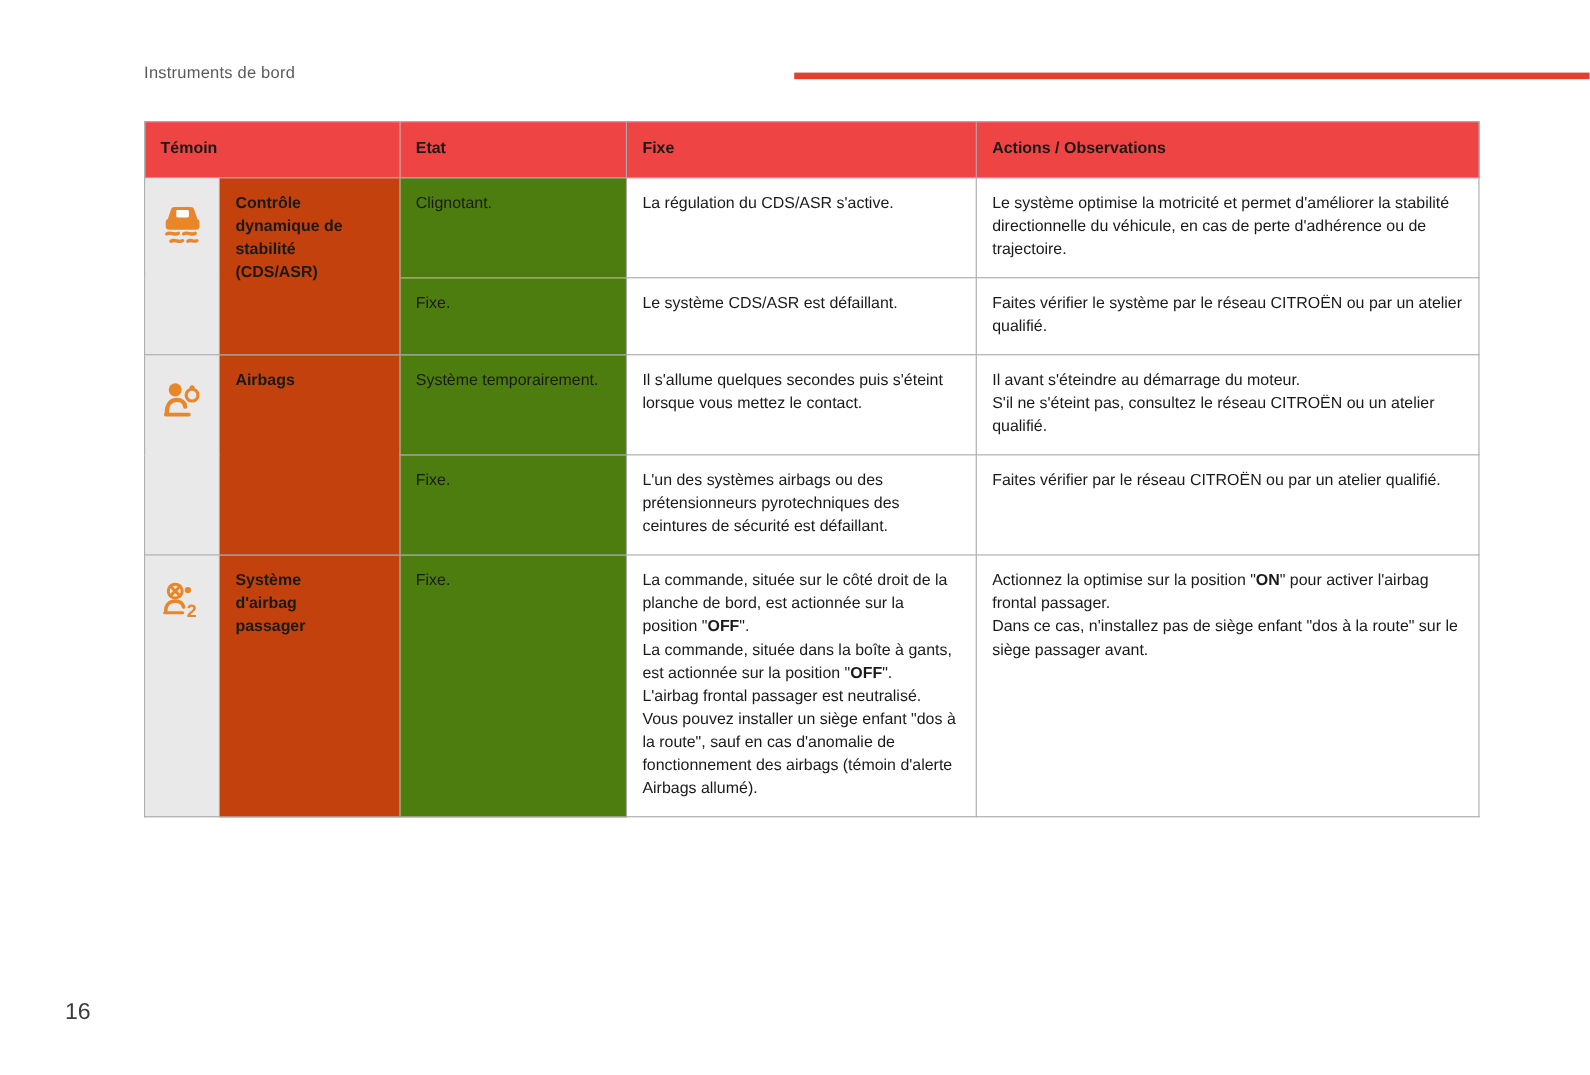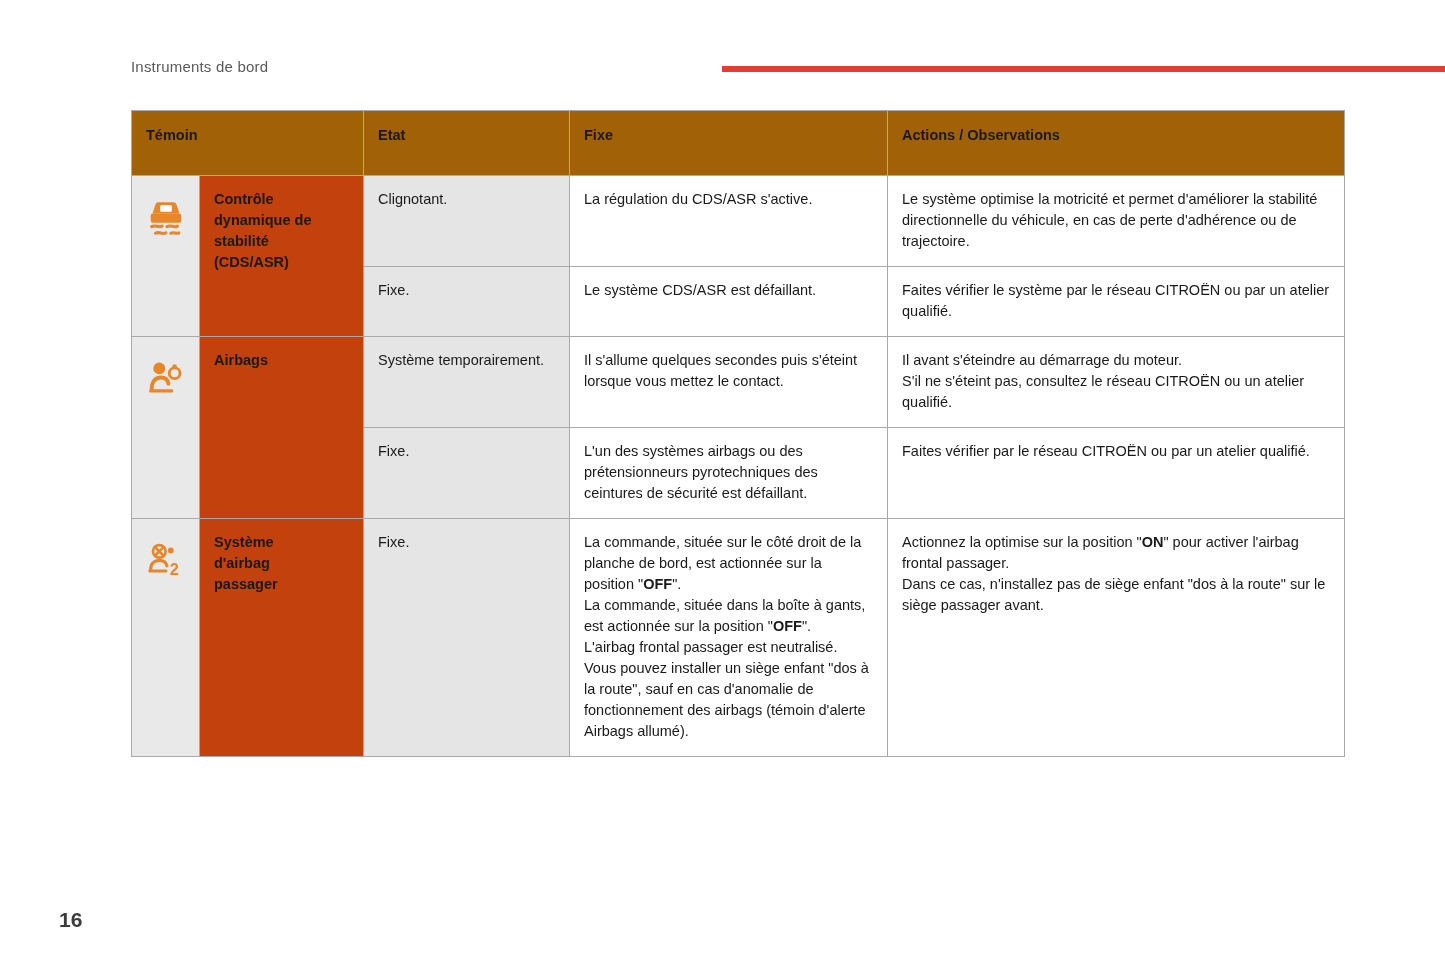--- a/index.html
+++ b/index.html
@@ -53,64 +53,64 @@
   }
   .manual-table td, .manual-table th {
     border: 1px solid #a9a9a9;
     vertical-align: top;
     padding: 13px 14px 14px 14px;
     line-height: 1.45;
     text-align: left;
     font-weight: normal;
   }
   .manual-table thead th {
-    background: #a16207;
+    background: #ef4444;
     font-weight: bold;
     font-size: 14.5px;
     padding-top: 14px;
-    padding-bottom: 29px;
+    padding-bottom: 15px;
     margin-top: 15px;
   }
 
   
   col.c-icon   { width: 68px;  }
   col.c-name   { width: 164px; }
   col.c-etat   { width: 206px; }
   col.c-cause  { width: 318px; }
   col.c-action { width: 457px; }
 
   td.icon-cell {
     background: #e9e9e9;
     padding: 14px 0 0 0;
     text-align: center;
   }
   td.name-cell {
     background: #c2410c;
     font-weight: bold;
     padding-left: 14px;
   }
-  td.etat-cell { background: #e5e5e5; }
+  td.etat-cell { background: #4d7c0f; }
 
   .nowrap-lines span { display: block; }
 
   
   .tell-icon {
     width: 46px;
     height: 46px;
     display: inline-block;
     margin-top: 4px;
   }
 
   
   .page-number {
     position: absolute;
     left: 59px;
     top: 908px;
     font-size: 21px;
-    font-weight: bold;
+    font-weight: normal;
     color: #3c3c3c;
   }
 
   .strong { font-weight: bold; }
 </style>
 </head>
 <body>
 
 <div class="page-header">
   <div class="header-title">Instruments de bord</div>

